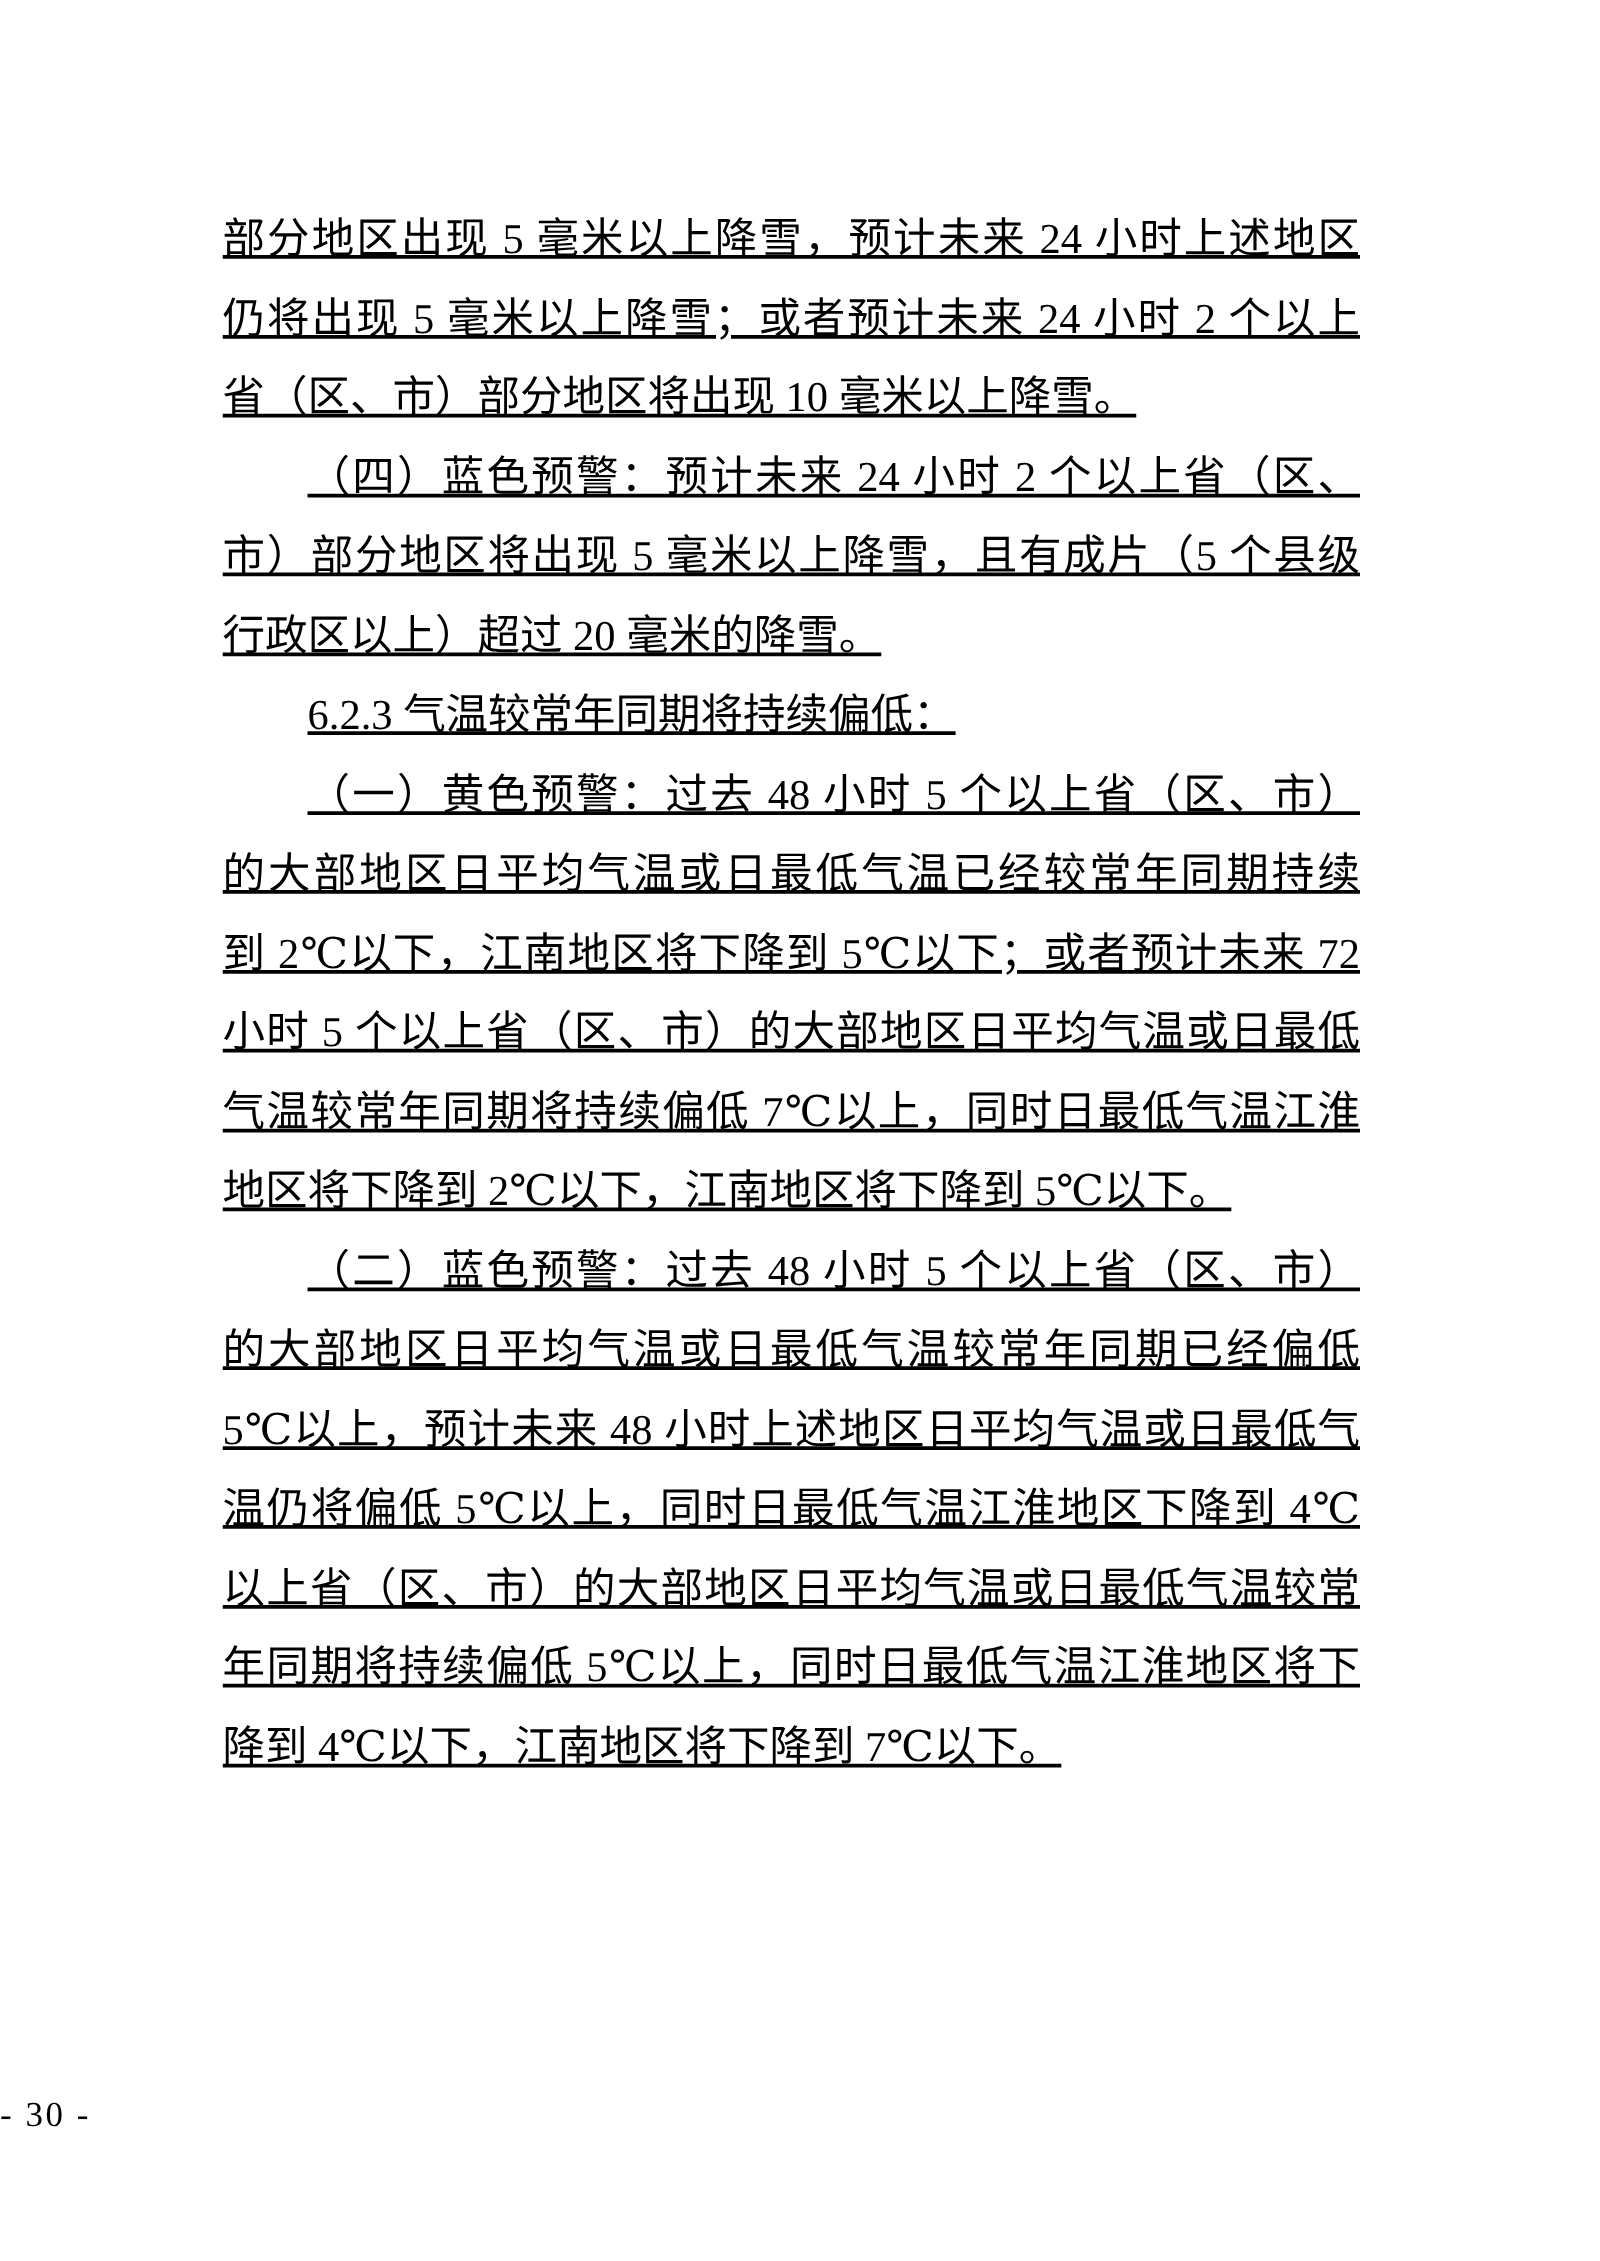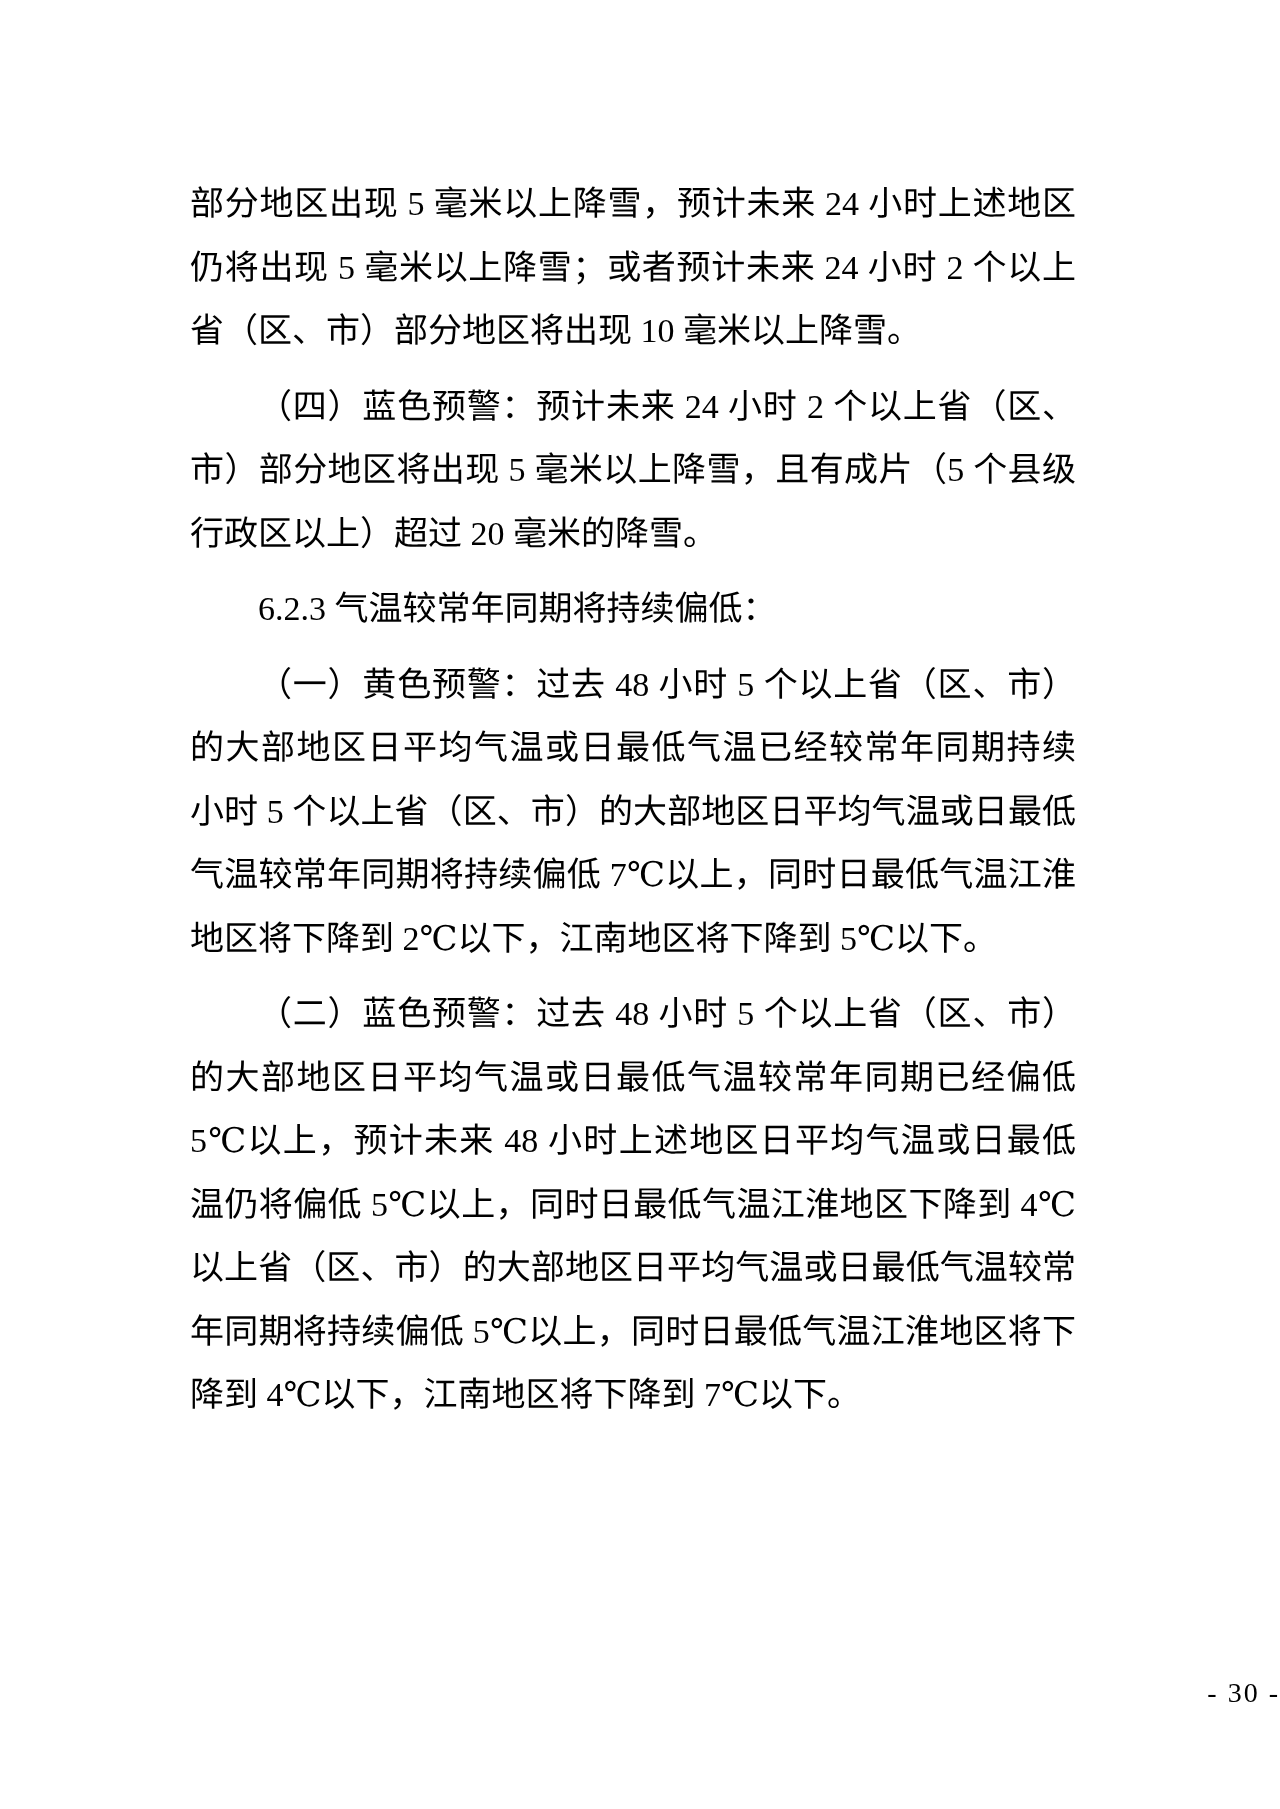--- a/index.html
+++ b/index.html
@@ -16,22 +16,23 @@
     font-family: "Liberation Serif", "DejaVu Serif", serif;
     color: #000000;
   }
   .text-block {
     position: absolute;
     left: 178px;
     top: 160px;
     width: 910px;
   }
   .paragraph {
-    margin: 12px;
+    margin: 0;
     padding: 0;
+    text-decoration: underline;
   }
   .line {
     height: 63.5px;
     line-height: 63.5px;
     font-size: 34px;
     text-align: justify;
     text-align-last: justify;
     white-space: normal;
     overflow: hidden;
   }
@@ -41,21 +42,21 @@
   .line.last {
     text-align-last: left;
   }
   .footer {
     position: absolute;
     left: 0;
     right: 0;
     top: 1676px;
     height: 34px;
     line-height: 34px;
-    text-align: right;
+    text-align: left;
     font-size: 28px;
     letter-spacing: 2px;
   }
 </style>
 </head>
 <body>
 
 <div class="page">
   <div class="text-block">
 
@@ -71,20 +72,21 @@
       <div class="line last">行政区以上）超过 20 毫米的降雪。</div>
     </div>
 
     <div class="paragraph">
       <div class="line first last">6.2.3 气温较常年同期将持续偏低：</div>
     </div>
 
     <div class="paragraph">
       <div class="line first">（一）黄色预警：过去 48 小时 5 个以上省（区、市）</div>
       <div class="line">的大部地区日平均气温或日最低气温已经较常年同期持续</div>
+      <div class="line">到 2℃以下，江南地区将下降到 5℃以下；或者预计未来 72</div>
       <div class="line">小时 5 个以上省（区、市）的大部地区日平均气温或日最低</div>
       <div class="line">气温较常年同期将持续偏低 7℃以上，同时日最低气温江淮</div>
       <div class="line last">地区将下降到 2℃以下，江南地区将下降到 5℃以下。</div>
     </div>
 
     <div class="paragraph">
       <div class="line first">（二）蓝色预警：过去 48 小时 5 个以上省（区、市）</div>
       <div class="line">的大部地区日平均气温或日最低气温较常年同期已经偏低</div>
       <div class="line">5℃以上，预计未来 48 小时上述地区日平均气温或日最低气</div>
       <div class="line">温仍将偏低 5℃以上，同时日最低气温江淮地区下降到 4℃</div>

